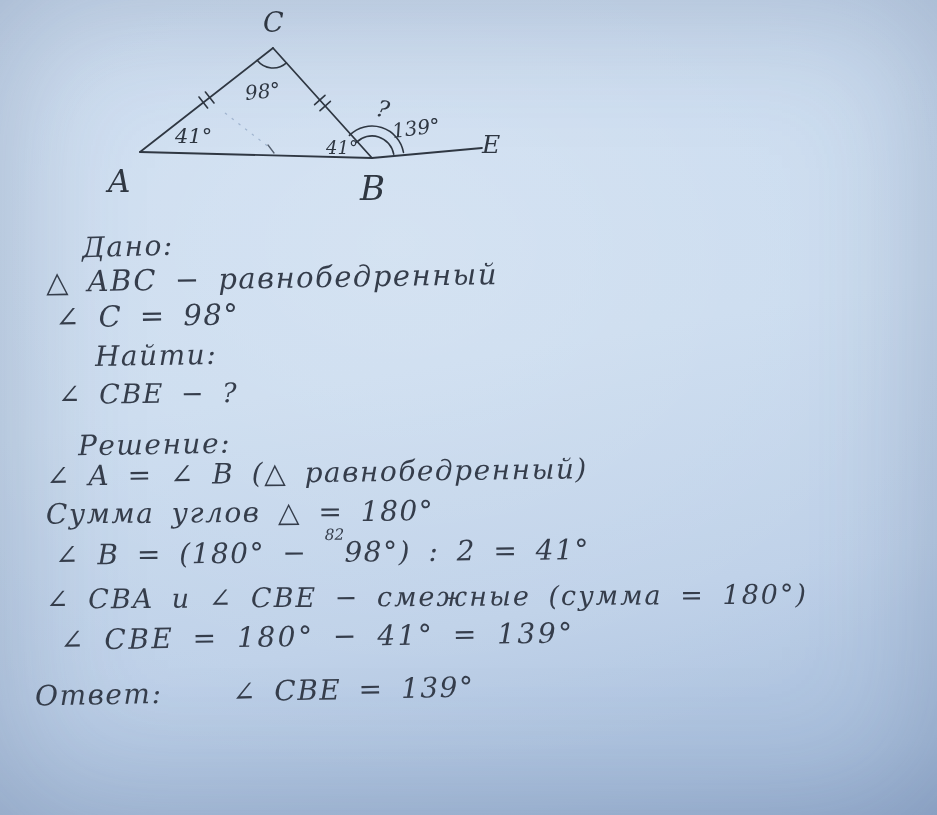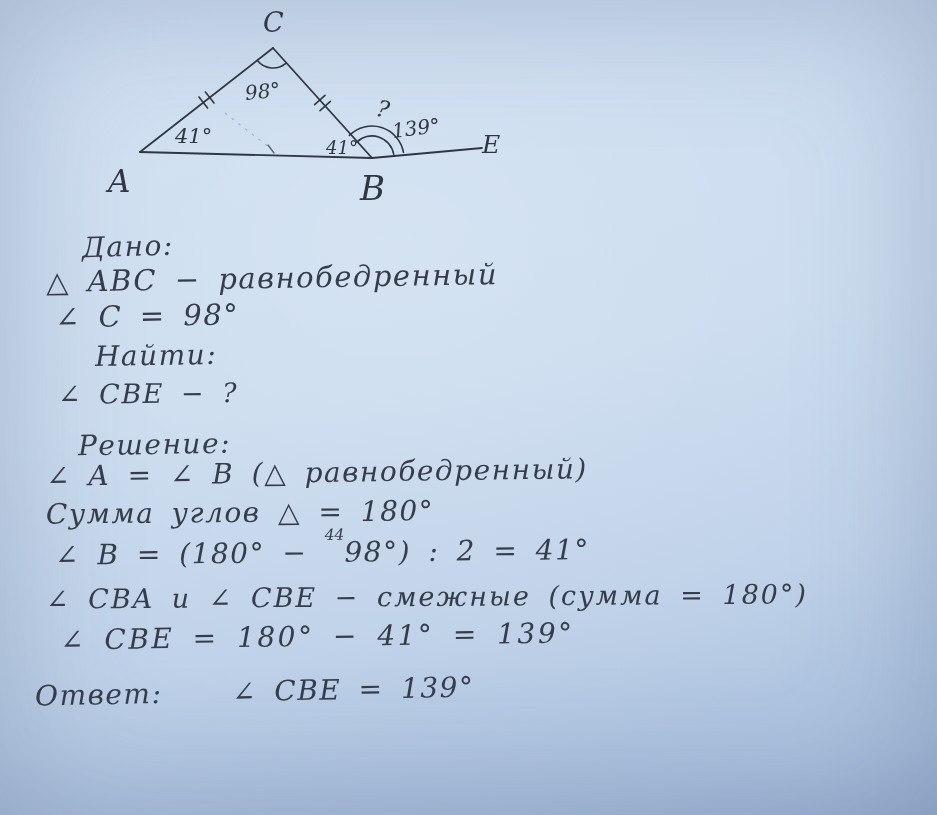--- a/index.html
+++ b/index.html
@@ -100,21 +100,21 @@
 
   <div class="hand l-find">∠ CBE − ?</div>
 
   <div class="hand l-resh">Решение:</div>
 
   <div class="hand l-step1">∠ A = ∠ B   (△ равнобедренный)</div>
 
   <div class="hand l-step2">Сумма  углов  △  =  180°</div>
 
   <div class="hand l-step3">
-    <span>∠ B = (180° − </span><sup class="carry">44</sup><span>98°) : 2   =   41°</span>
+    <span>∠ B = (180° − </span><sup class="carry">82</sup><span>98°) : 2   =   41°</span>
   </div>
 
   <div class="hand l-step4">∠ CBA  и  ∠ CBE − смежные (сумма = 180°)</div>
 
   <div class="hand l-step5">∠ CBE  =  180° − 41°  =  139°</div>
 
   <div class="hand l-answer">
     <span>Ответ:</span>&nbsp;&nbsp;&nbsp;
     <span>∠ CBE = 139°</span>
   </div>

